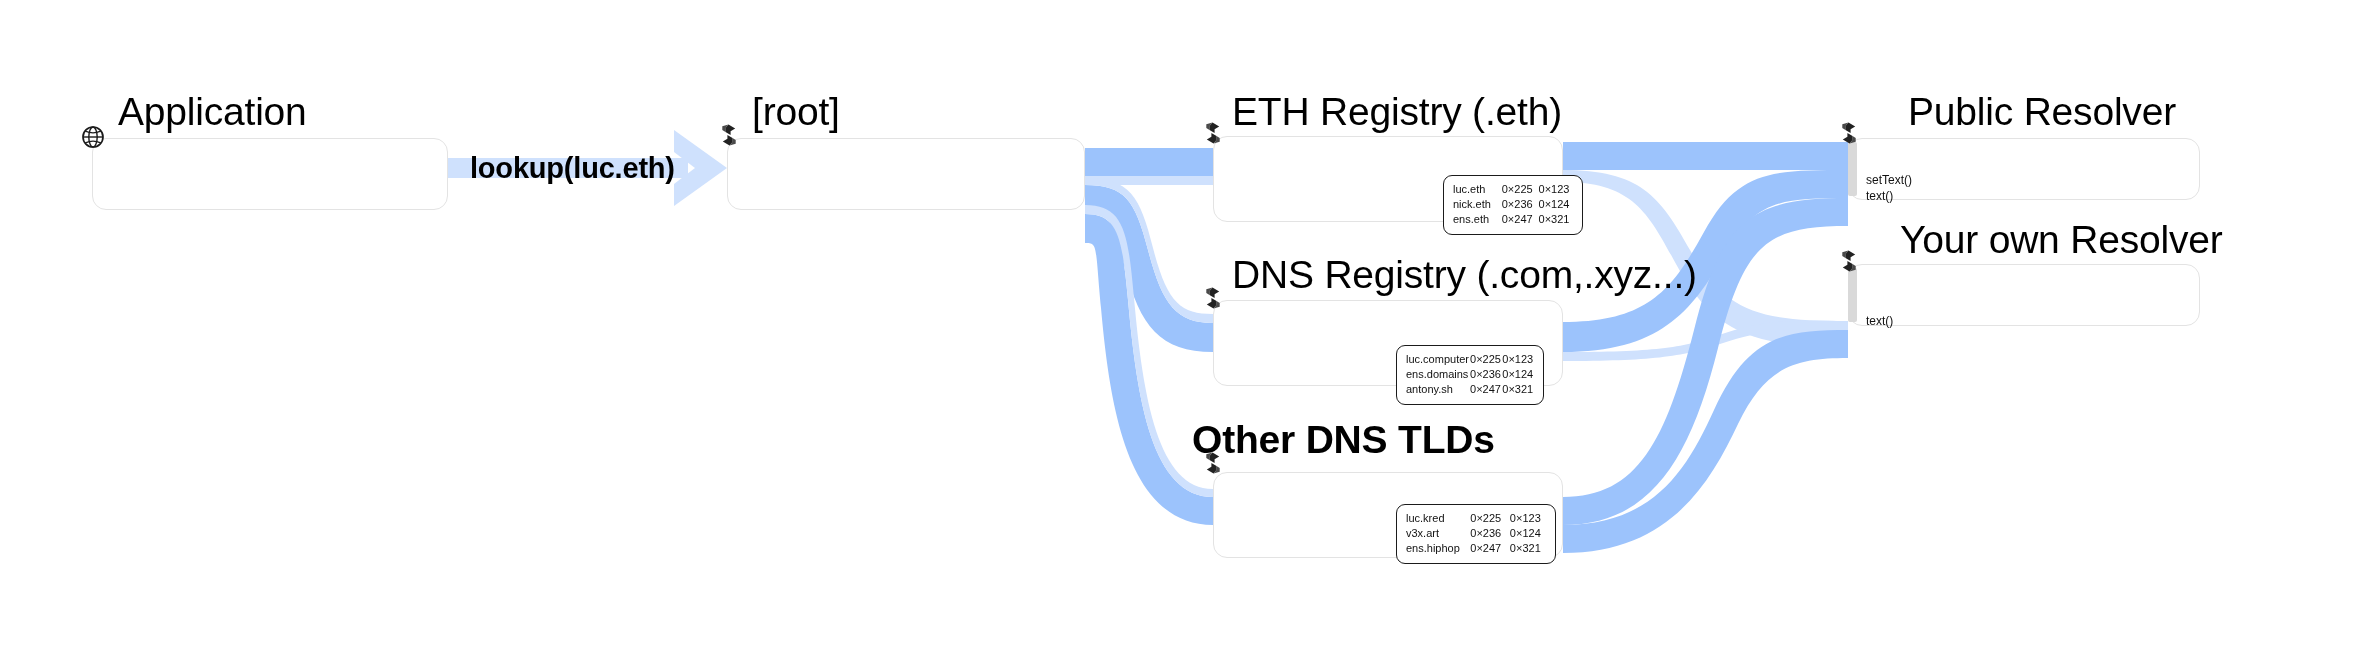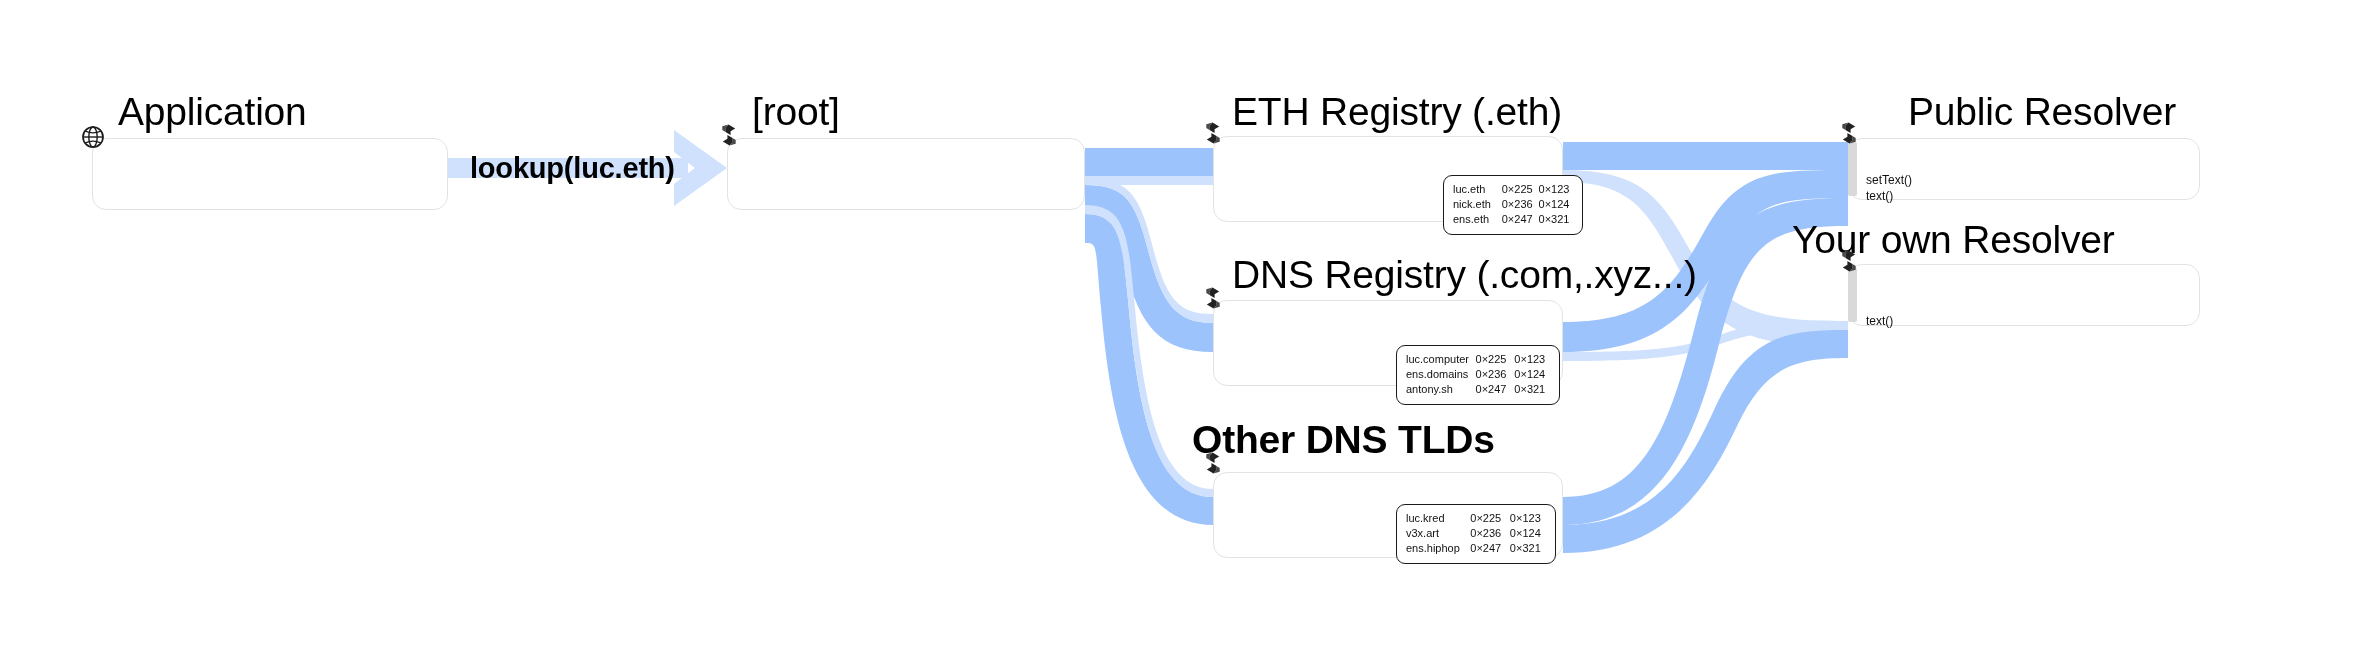--- a/index.html
+++ b/index.html
@@ -212,21 +212,21 @@
   <div class="node-title" style="left:1232px;top:255px;">DNS Registry (.com,.xyz...)</div>
   <div class="icon" style="left:1200px;top:285px;">
     <svg viewBox="0 0 26 26">
       <path d="M12.5 2.6 L19.2 6.6 L14.6 9.3 L14.6 13.0 L9.9 10.2 L9.9 5.4 Z" fill="#222"></path>
       <path d="M13.5 23.4 L6.8 19.4 L11.4 16.7 L11.4 13.0 L16.1 15.8 L16.1 20.6 Z" fill="#222"></path>
       <path d="M12.5 2.6 L9.9 5.4 L9.9 10.2 L6.3 8.1 L6.3 4.2 Z" fill="#4a4a4a"></path>
       <path d="M13.5 23.4 L16.1 20.6 L16.1 15.8 L19.7 17.9 L19.7 21.8 Z" fill="#4a4a4a"></path>
     </svg>
   </div>
   <div class="node" style="left:1213px;top:300px;width:350px;height:86px;"></div>
-  <div class="rec-table" style="left:1396px;top:345px;width:164px;">
+  <div class="rec-table" style="left:1396px;top:345px;width:148px;">
     <table>
       <tbody>
         <tr>
           <td class="c-name">luc.computer</td>
           <td class="c-a">0×225</td>
           <td class="c-b">0×123</td>
         </tr>
         <tr>
           <td class="c-name">ens.domains</td>
           <td class="c-a">0×236</td>
@@ -282,21 +282,21 @@
       <path d="M13.5 23.4 L16.1 20.6 L16.1 15.8 L19.7 17.9 L19.7 21.8 Z" fill="#4a4a4a"></path>
     </svg>
   </div>
   <div class="node" style="left:1848px;top:138px;width:352px;height:62px;"></div>
   <div class="accent-bar" style="left:1848px;top:142px;height:54px;"></div>
   <div class="methods" style="left:1866px;top:173px;">
     <div>setText()</div>
     <div>text()</div>
   </div>
 
-  <div class="node-title" style="left:1792px;top:220px;">Your own Resolver</div>
+  <div class="node-title" style="left:1900px;top:220px;">Your own Resolver</div>
   <div class="icon" style="left:1836px;top:248px;">
     <svg viewBox="0 0 26 26">
       <path d="M12.5 2.6 L19.2 6.6 L14.6 9.3 L14.6 13.0 L9.9 10.2 L9.9 5.4 Z" fill="#222"></path>
       <path d="M13.5 23.4 L6.8 19.4 L11.4 16.7 L11.4 13.0 L16.1 15.8 L16.1 20.6 Z" fill="#222"></path>
       <path d="M12.5 2.6 L9.9 5.4 L9.9 10.2 L6.3 8.1 L6.3 4.2 Z" fill="#4a4a4a"></path>
       <path d="M13.5 23.4 L16.1 20.6 L16.1 15.8 L19.7 17.9 L19.7 21.8 Z" fill="#4a4a4a"></path>
     </svg>
   </div>
   <div class="node" style="left:1848px;top:264px;width:352px;height:62px;"></div>
   <div class="accent-bar" style="left:1848px;top:268px;height:54px;"></div>

